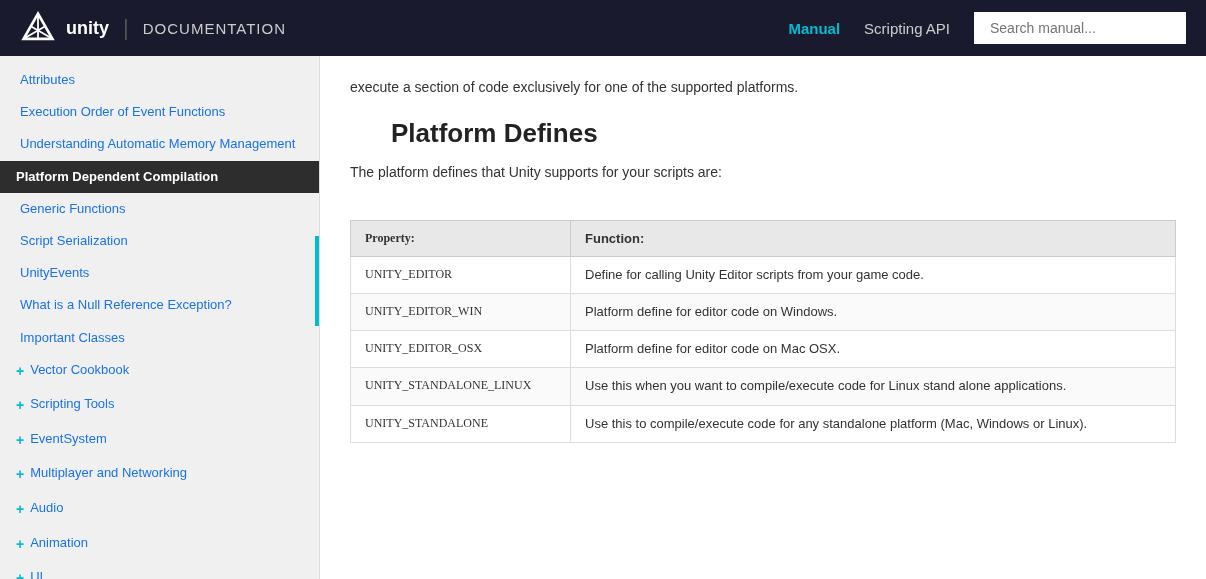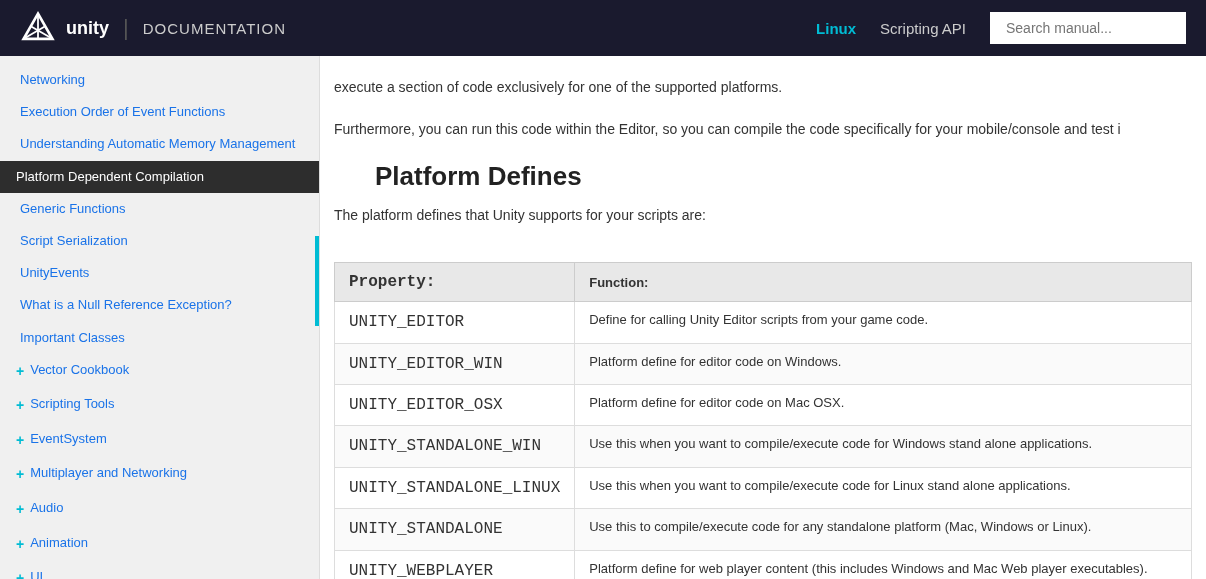--- a/index.html
+++ b/index.html
@@ -48,21 +48,21 @@
       color: #ccc;
       text-decoration: none;
       font-size: 15px;
     }
     .search-box {
       background: white;
       border: none;
       padding: 8px 16px;
       font-size: 14px;
       color: #999;
-      width: 196px;
+      width: 212px;
       outline: none;
     }
 
     
     .main-layout {
       display: flex;
       height: calc(579px - 56px);
       overflow: hidden;
     }
 
@@ -78,21 +78,21 @@
     .sidebar-item {
       padding: 7px 16px 7px 20px;
       cursor: pointer;
       color: #1a73e8;
       font-size: 13px;
       line-height: 1.4;
     }
     .sidebar-item.active {
       background: #2d2d2d;
       color: white;
-      font-weight: normal;
+      font-weight: bold;
       padding-left: 16px;
     }
     .sidebar-item-with-icon {
       display: flex;
       align-items: flex-start;
       gap: 6px;
       padding: 7px 16px 7px 16px;
       cursor: pointer;
       color: #1a73e8;
       font-size: 13px;
@@ -104,21 +104,21 @@
       font-size: 14px;
       margin-top: 1px;
       flex-shrink: 0;
     }
 
     
     .content {
       flex: 1;
       background: white;
       overflow-y: auto;
-      padding: 20px 14px;
+      padding: 20px 30px;
     }
     .content-intro {
       font-size: 14px;
       color: #333;
       line-height: 1.6;
       margin-bottom: 20px;
     }
     .content-title {
       font-size: 26px;
       font-weight: bold;
@@ -154,22 +154,22 @@
       line-height: 1.4;
     }
     .defines-table tr:nth-child(even) td {
       background: #fafafa;
     }
     .defines-table tr:nth-child(odd) td {
       background: white;
     }
     .property-col {
       width: 220px;
-      font-family: Liberation Mono, monospace;
-      font-size: 16px;
+      font-family: Liberation Serif, serif;
+      font-size: 12px;
       color: #333;
     }
     .function-col {
       color: #333;
     }
 
     
     .sidebar::-webkit-scrollbar { width: 6px; }
     .sidebar::-webkit-scrollbar-thumb { background: #00bcd4; }
     .content::-webkit-scrollbar { width: 6px; }
@@ -184,30 +184,30 @@
       <polygon points="20,4 36,32 4,32" fill="none" stroke="white" stroke-width="3"></polygon>
       <line x1="20" y1="4" x2="20" y2="32" stroke="white" stroke-width="2"></line>
       <line x1="4" y1="32" x2="28" y2="18" stroke="white" stroke-width="2"></line>
       <line x1="36" y1="32" x2="12" y2="18" stroke="white" stroke-width="2"></line>
     </svg>
     <span>unity</span>
     <span class="logo-divider">|</span>
     <span style="font-size:15px; color:#ccc; font-weight:normal; letter-spacing:1px;">DOCUMENTATION</span>
   </div>
   <nav class="header-nav">
-    <a class="nav-manual">Linux</a>
+    <a class="nav-manual">Manual</a>
     <a class="nav-api">Scripting API</a>
     <input class="search-box" type="text" placeholder="Search manual..." style="">
   </nav>
 </header>
 
 <div class="main-layout">
 
   <nav class="sidebar" style="position:relative;">
-    <div class="sidebar-item">Networking</div>
+    <div class="sidebar-item">Attributes</div>
     <div class="sidebar-item">Execution Order of Event Functions</div>
     <div class="sidebar-item">Understanding Automatic Memory Management</div>
     <div class="sidebar-item active">Platform Dependent Compilation</div>
     <div class="sidebar-item">Generic Functions</div>
     <div class="sidebar-item">Script Serialization</div>
     <div class="sidebar-item">UnityEvents</div>
     <div class="sidebar-item">What is a Null Reference Exception?</div>
     <div class="sidebar-item">Important Classes</div>
     <div class="sidebar-item-with-icon">
       <span class="plus-icon">+</span>
@@ -236,21 +236,20 @@
     <div class="sidebar-item-with-icon">
       <span class="plus-icon">+</span>
       <span>UI</span>
     </div>
 
     <div style="position:absolute; right:0; top:180px; width:4px; height:90px; background:#00bcd4;"></div>
   </nav>
 
   <main class="content">
     <p class="content-intro">execute a section of code exclusively for one of the supported platforms.</p>
-    <p class="content-intro">Furthermore, you can run this code within the Editor, so you can compile the code specifically for your mobile/console and test i</p>
 
     <h2 class="content-title">Platform Defines</h2>
     <p class="content-description">The platform defines that Unity supports for your scripts are:</p>
 
     <table class="defines-table">
       <thead>
         <tr>
           <th class="property-col">Property:</th>
           <th class="function-col">Function:</th>
         </tr>
@@ -262,32 +261,24 @@
           </tr>
           <tr>
             <td class="property-col">UNITY_EDITOR_WIN</td>
             <td class="function-col">Platform define for editor code on Windows.</td>
           </tr>
           <tr>
             <td class="property-col">UNITY_EDITOR_OSX</td>
             <td class="function-col">Platform define for editor code on Mac OSX.</td>
           </tr>
           <tr>
-            <td class="property-col">UNITY_STANDALONE_WIN</td>
-            <td class="function-col">Use this when you want to compile/execute code for Windows stand alone applications.</td>
-          </tr>
-          <tr>
             <td class="property-col">UNITY_STANDALONE_LINUX</td>
             <td class="function-col">Use this when you want to compile/execute code for Linux stand alone applications.</td>
           </tr>
           <tr>
             <td class="property-col">UNITY_STANDALONE</td>
             <td class="function-col">Use this to compile/execute code for any standalone platform (Mac, Windows or Linux).</td>
-          </tr>
-          <tr>
-            <td class="property-col">UNITY_WEBPLAYER</td>
-            <td class="function-col">Platform define for web player content (this includes Windows and Mac Web player executables).</td>
           </tr>
         </tbody>
     </table>
   </main>
 
 </div>
 
 </body></html>

